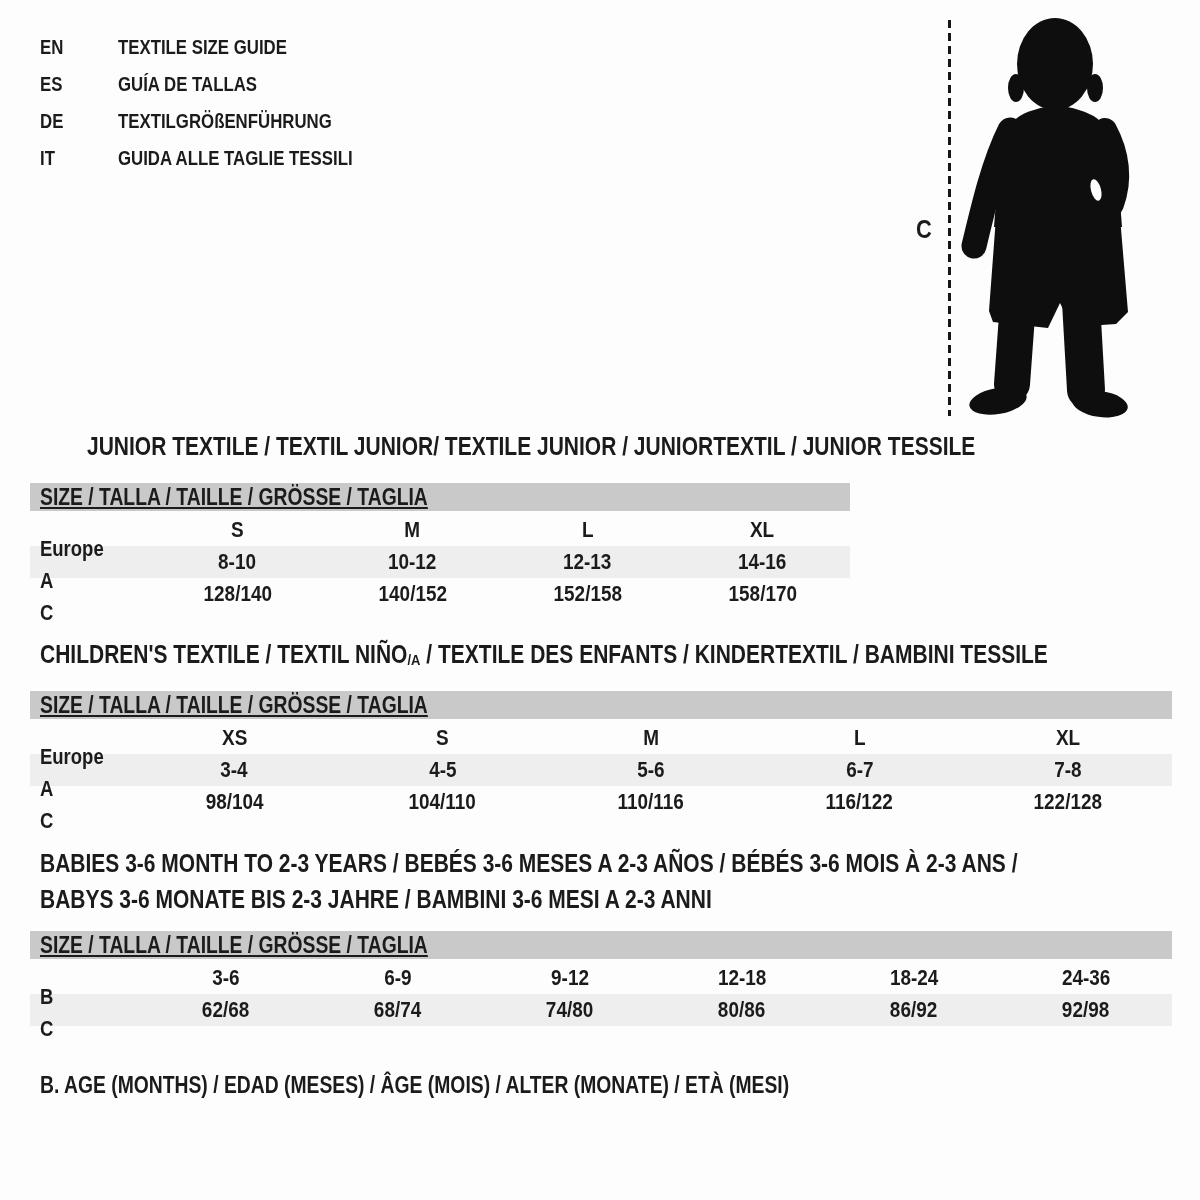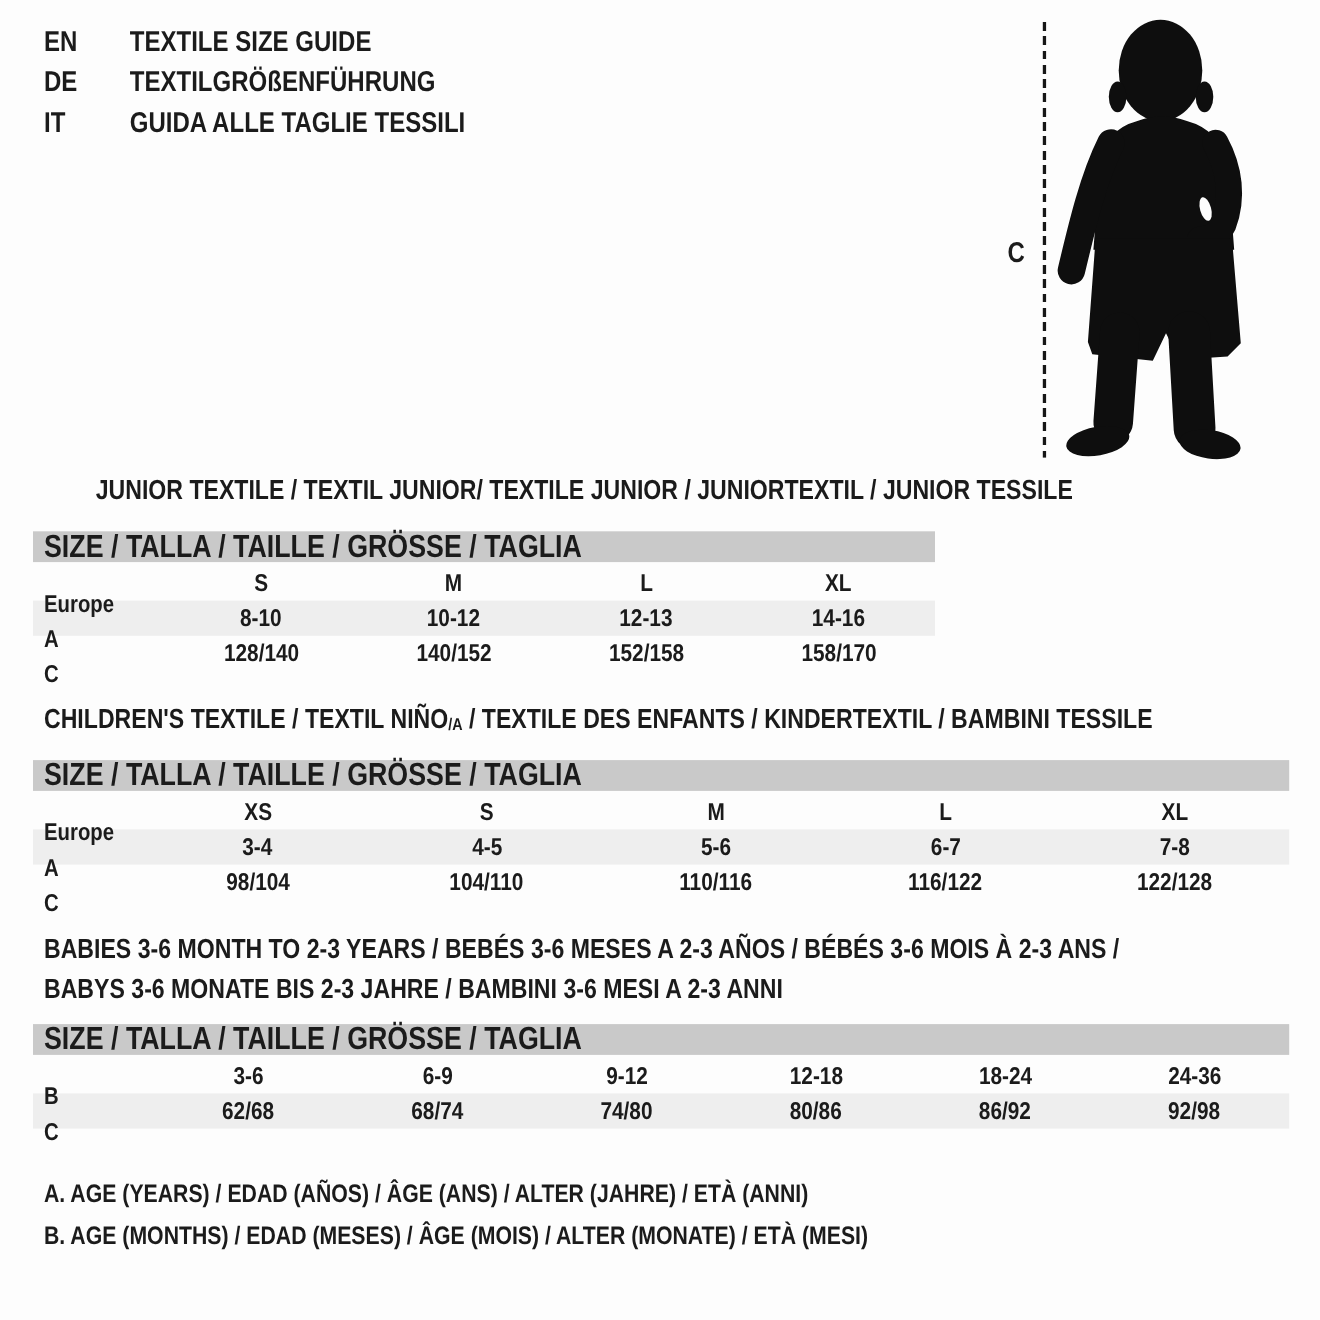--- a/index.html
+++ b/index.html
@@ -12,39 +12,39 @@
     -webkit-font-smoothing:antialiased;
   }
   .page{position:relative;width:1200px;height:1200px;overflow:hidden;}
 
   
   .cx{display:inline-block;transform:scaleX(.84);transform-origin:0 50%;white-space:nowrap;}
   .cxc{display:inline-block;transform:scaleX(.86);transform-origin:50% 50%;white-space:nowrap;}
 
   
   .lang-block{position:absolute;left:40px;top:22px;}
-  .lang-row{display:flex;align-items:flex-start;height:37px;font-size:26px;}
+  .lang-row{display:flex;align-items:flex-end;height:37px;font-size:20px;}
   .lang-code{width:78px;}
 
   
   .figure{position:absolute;left:900px;top:0;width:300px;height:432px;}
   .c-label{position:absolute;left:16px;top:214px;font-size:26px;}
   .dash-line{
     position:absolute;left:48px;top:20px;width:3px;height:396px;
     background:repeating-linear-gradient(to bottom,#161616 0px,#161616 8px,transparent 8px,transparent 13px);
   }
   .baby-svg{position:absolute;left:60px;top:12px;}
 
   
   .sec-title{position:absolute;left:40px;font-size:25px;line-height:30px;}
   .sub{font-size:.62em;vertical-align:-0.12em;letter-spacing:0;}
 
   
   .table{position:absolute;left:30px;}
-  .size-bar{height:28px;background:#c9c9c9;display:flex;align-items:center;padding-left:10px;font-size:29px;margin-bottom:3px;}
+  .size-bar{height:28px;background:#c9c9c9;display:flex;align-items:center;padding-left:10px;font-size:23px;margin-bottom:3px;text-decoration:underline;}
   .trow{display:flex;align-items:center;height:32px;font-size:22px;}
   .trow.shade{background:#eeeeee;}
   .tlabel{padding-left:10px;flex:0 0 auto;margin-top:37px;}
   .cell{flex:1;text-align:center;}
   .t-junior{width:820px;top:483px;}
   .t-junior .tlabel{width:110px;}
   .t-children{width:1142px;top:691px;}
   .t-children .tlabel{width:90px;}
   .t-babies{width:1142px;top:931px;}
   .t-babies .tlabel{width:100px;}
@@ -55,20 +55,24 @@
 </style>
 </head>
 <body>
 
 <div class="page">
 
   <div class="lang-block">
     <div class="lang-row">
       <span class="lang-code"><span class="cx">EN</span></span>
       <span class="cx">TEXTILE SIZE GUIDE</span>
+    </div>
+    <div class="lang-row">
+      <span class="lang-code"><span class="cx">ES</span></span>
+      <span class="cx">GUÍA DE TALLAS</span>
     </div>
     <div class="lang-row">
       <span class="lang-code"><span class="cx">DE</span></span>
       <span class="cx">TEXTILGRÖßENFÜHRUNG</span>
     </div>
     <div class="lang-row">
       <span class="lang-code"><span class="cx">IT</span></span>
       <span class="cx">GUIDA ALLE TAGLIE TESSILI</span>
     </div>
   </div>
@@ -180,20 +184,17 @@
       <div class="cell"><span class="cxc">68/74</span></div>
       <div class="cell"><span class="cxc">74/80</span></div>
       <div class="cell"><span class="cxc">80/86</span></div>
       <div class="cell"><span class="cxc">86/92</span></div>
       <div class="cell"><span class="cxc">92/98</span></div>
     </div>
   </div>
 
   <div class="legend">
     <div class="legend-line">
-        <span class="cx">A. AGE (YEARS) / EDAD (AÑOS) / ÂGE (ANS) / ALTER (JAHRE) / ETÀ (ANNI)</span>
-      </div>
-    <div class="legend-line">
         <span class="cx">B. AGE (MONTHS) / EDAD (MESES) / ÂGE (MOIS) / ALTER (MONATE) / ETÀ (MESI)</span>
       </div>
   </div>
 
 </div>
 
 </body></html>

